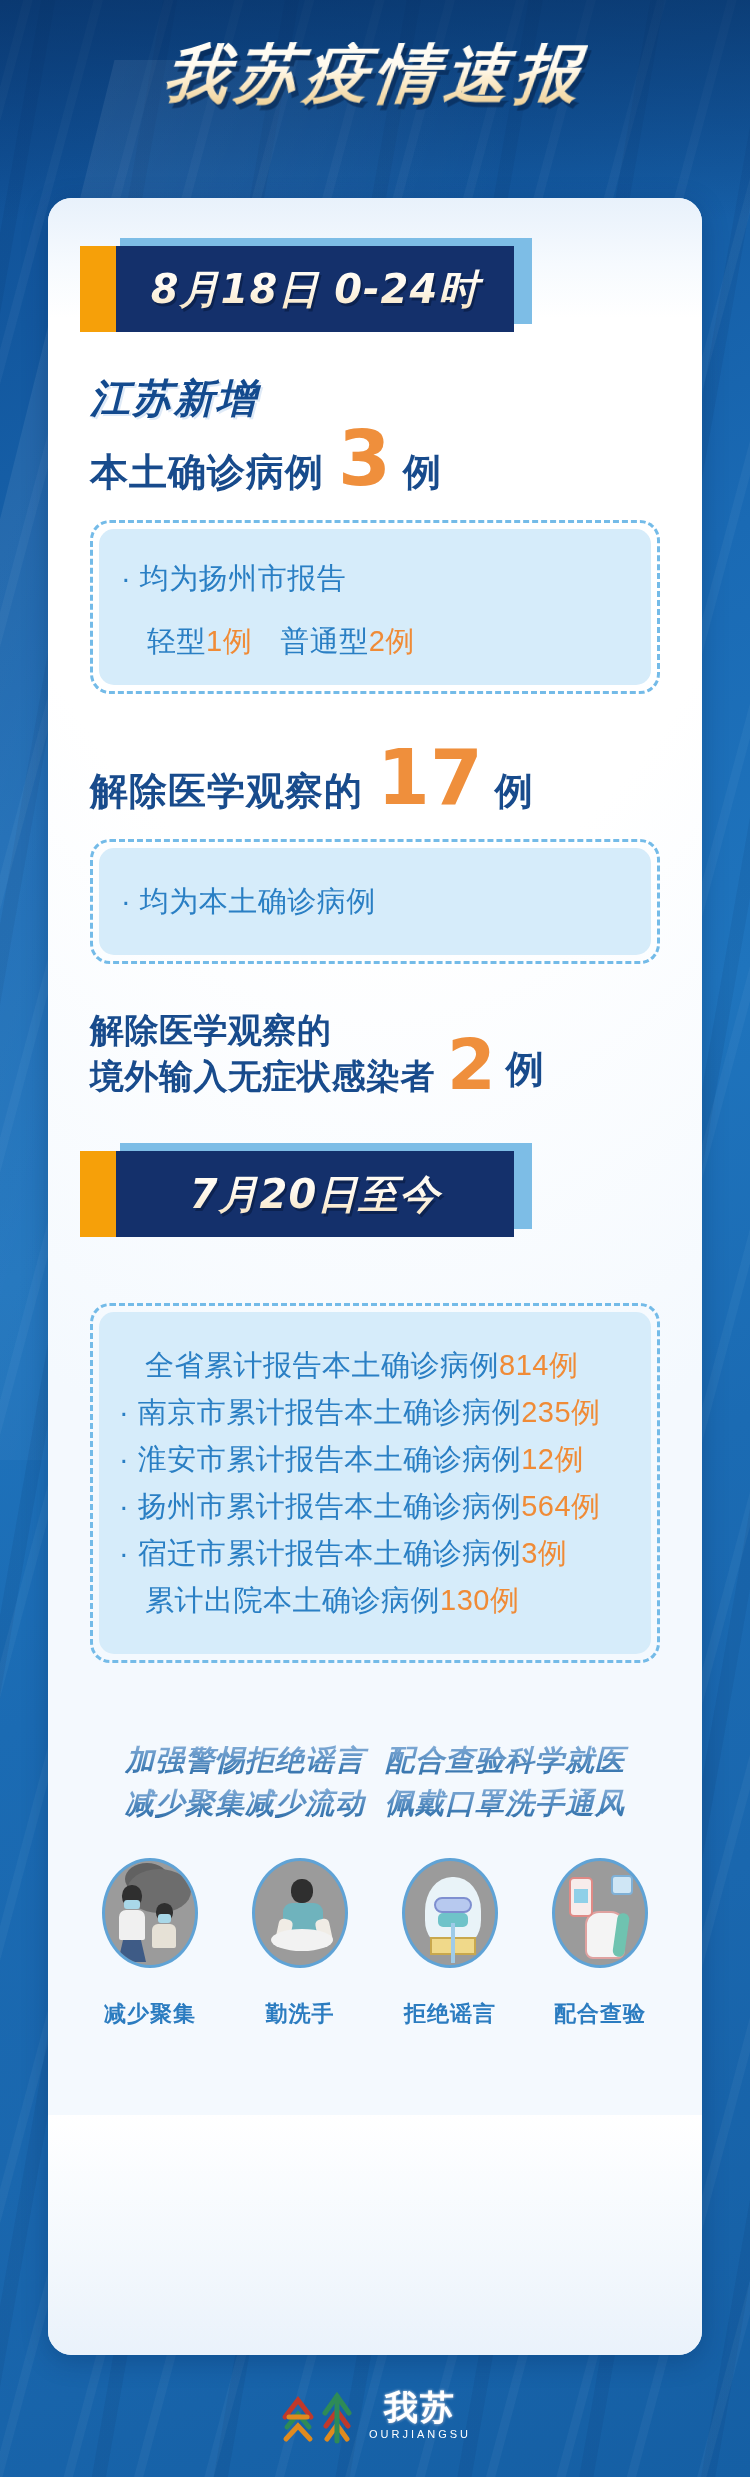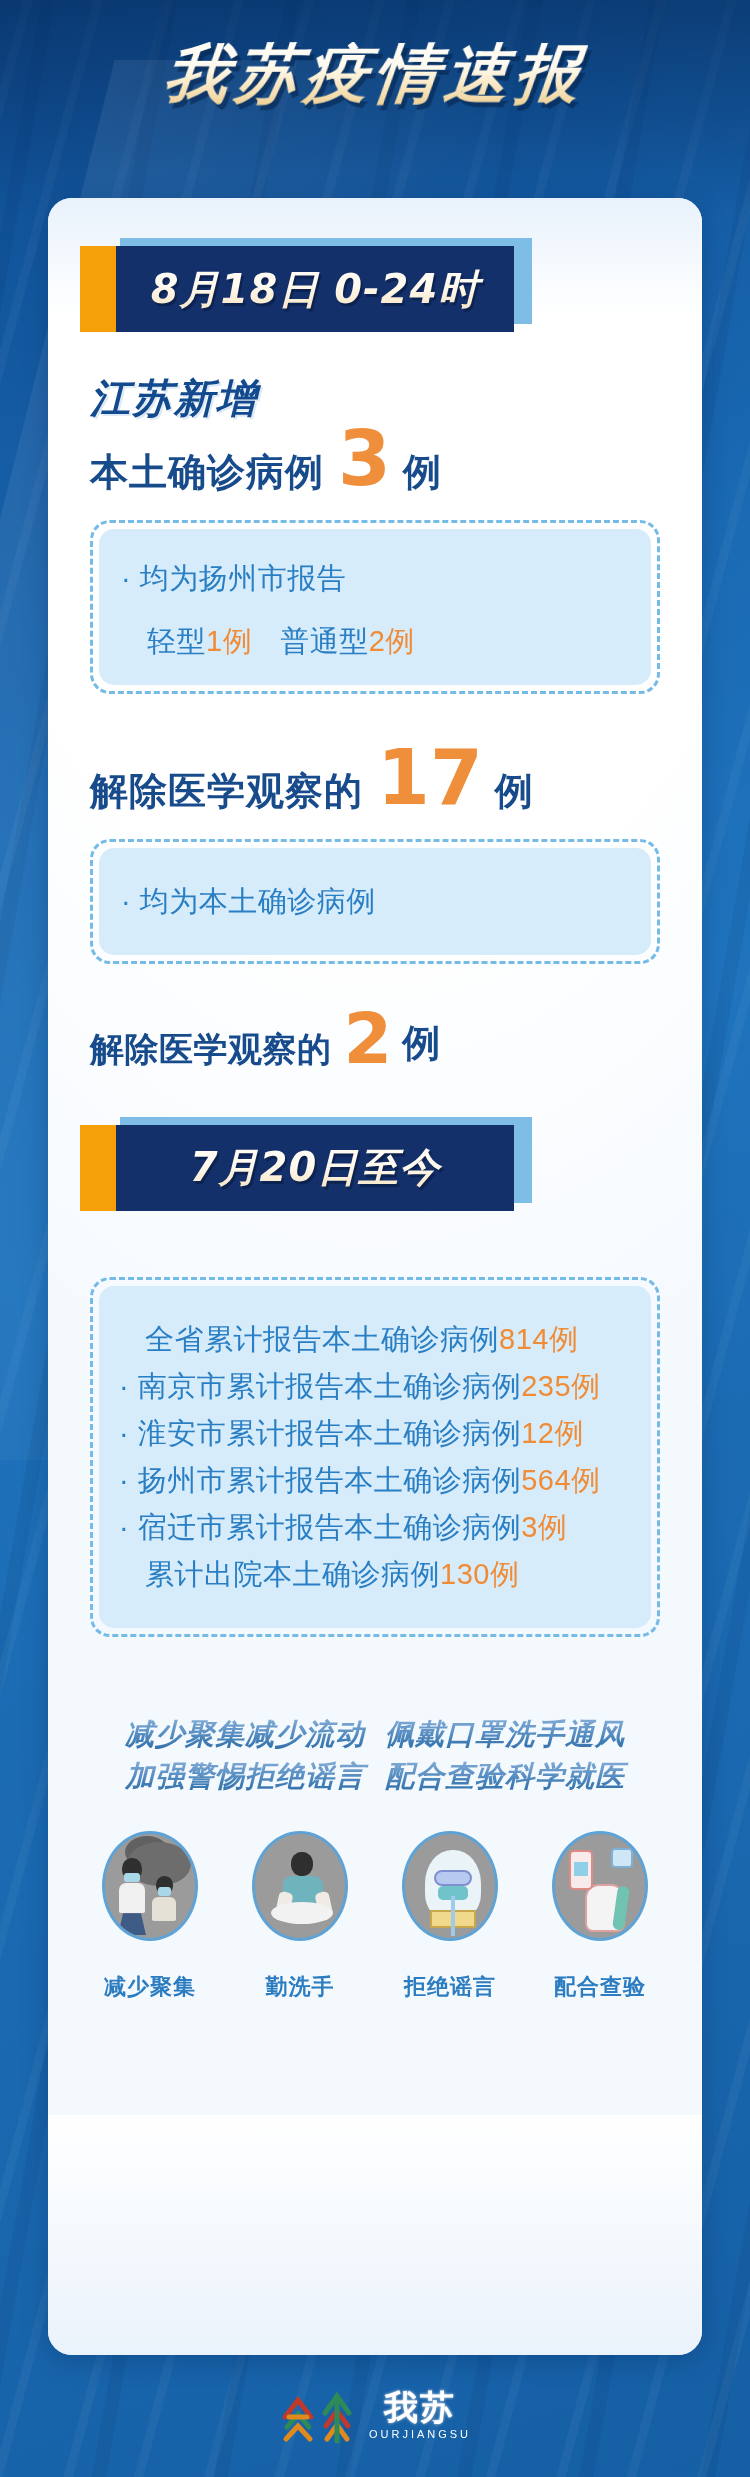--- a/index.html
+++ b/index.html
@@ -412,20 +412,21 @@
           </div>
         </div>
       </div>
     </div>
 
     <div class="section">
       <div style="height:44px"></div>
       <div class="stat-two-line">
         <div class="left">
           <div>解除医学观察的</div>
+          <div>境外输入无症状感染者</div>
         </div>
         <span class="stat-num" style="font-size:70px;padding-bottom:2px">2</span>
         <span class="stat-unit" style="padding-bottom:4px">例</span>
       </div>
     </div>
 
     <div style="height:52px"></div>
     <div class="banner">
       <div class="banner-shadow"></div>
       <div class="banner-tab"></div>
@@ -444,24 +445,24 @@
               <div class="info-line"><span class="dot">· </span><span>扬州市累计报告本土确诊病例</span><span class="hl">564例</span></div>
               <div class="info-line"><span class="dot">· </span><span>宿迁市累计报告本土确诊病例</span><span class="hl">3例</span></div>
               <div class="info-line indent"><span>累计出院本土确诊病例</span><span class="hl">130例</span></div>
             </div>
         </div>
       </div>
     </div>
 
     <div class="slogans">
       <div class="slogan-row">
+        <span>加强警惕拒绝谣言</span><span class="sep"></span><span>配合查验科学就医</span>
+      </div>
+      <div class="slogan-row">
         <span>减少聚集减少流动</span><span class="sep"></span><span>佩戴口罩洗手通风</span>
-      </div>
-      <div class="slogan-row">
-        <span>加强警惕拒绝谣言</span><span class="sep"></span><span>配合查验科学就医</span>
       </div>
     </div>
 
     <div class="icons">
 
       <div class="icon-cell">
         <div class="icon-circle">
           <div class="fig cloud2"></div>
           <div class="fig cloud"></div>
           <div class="fig person-a">

